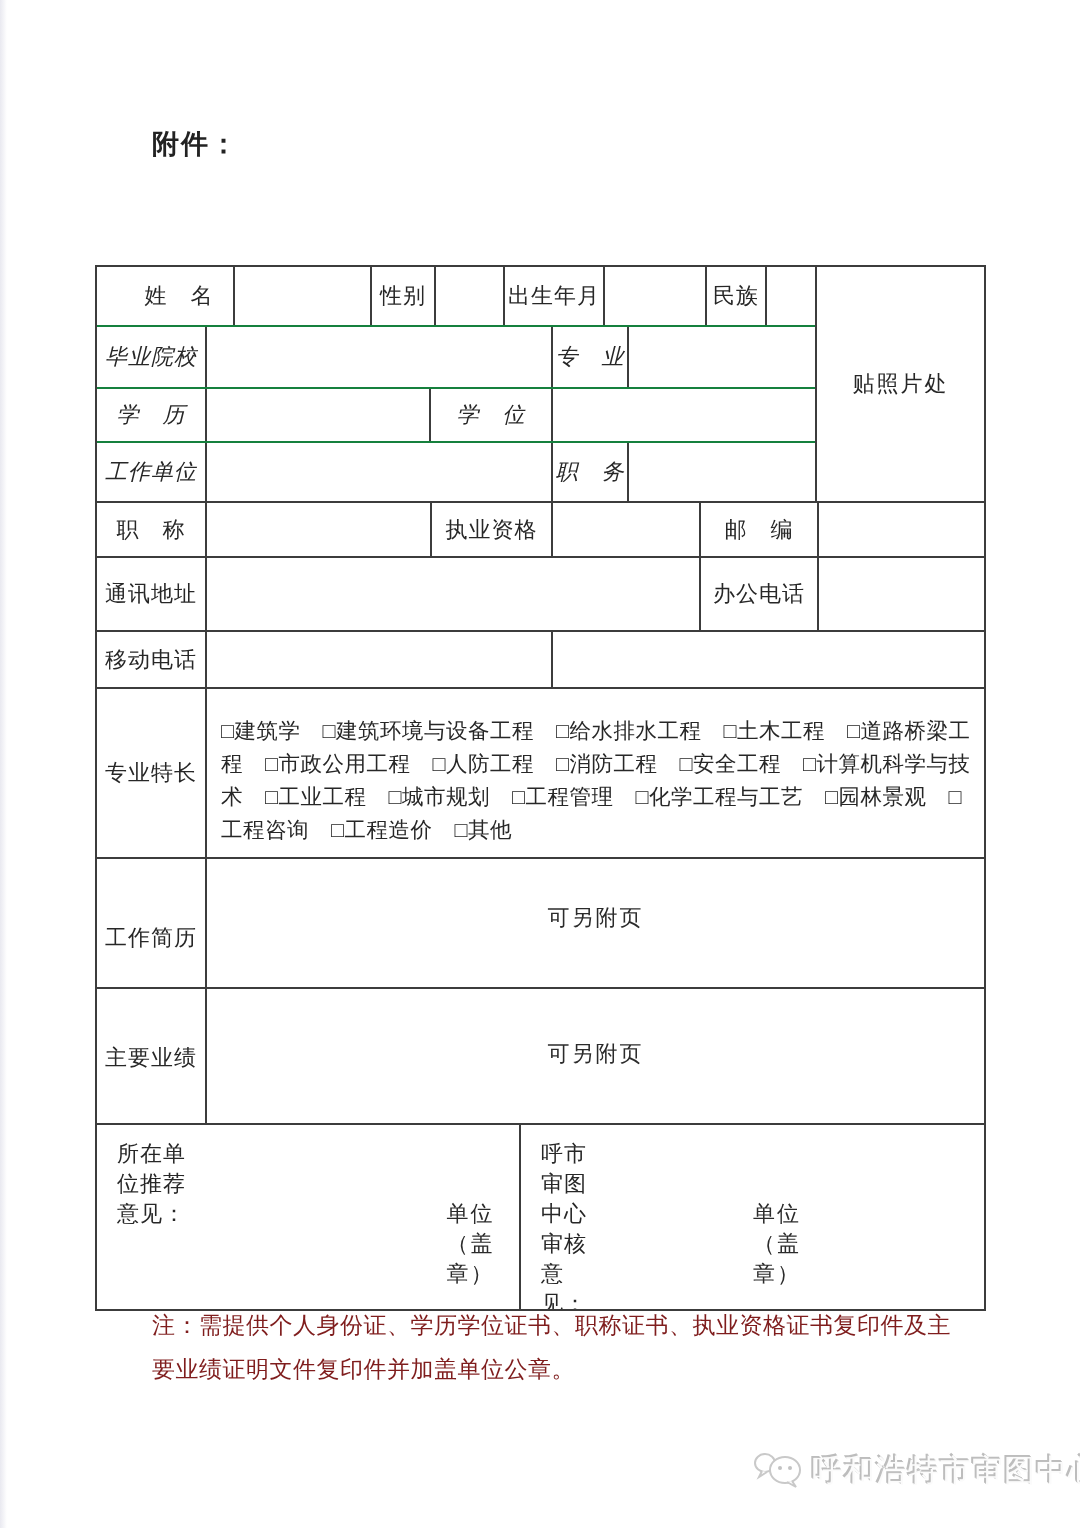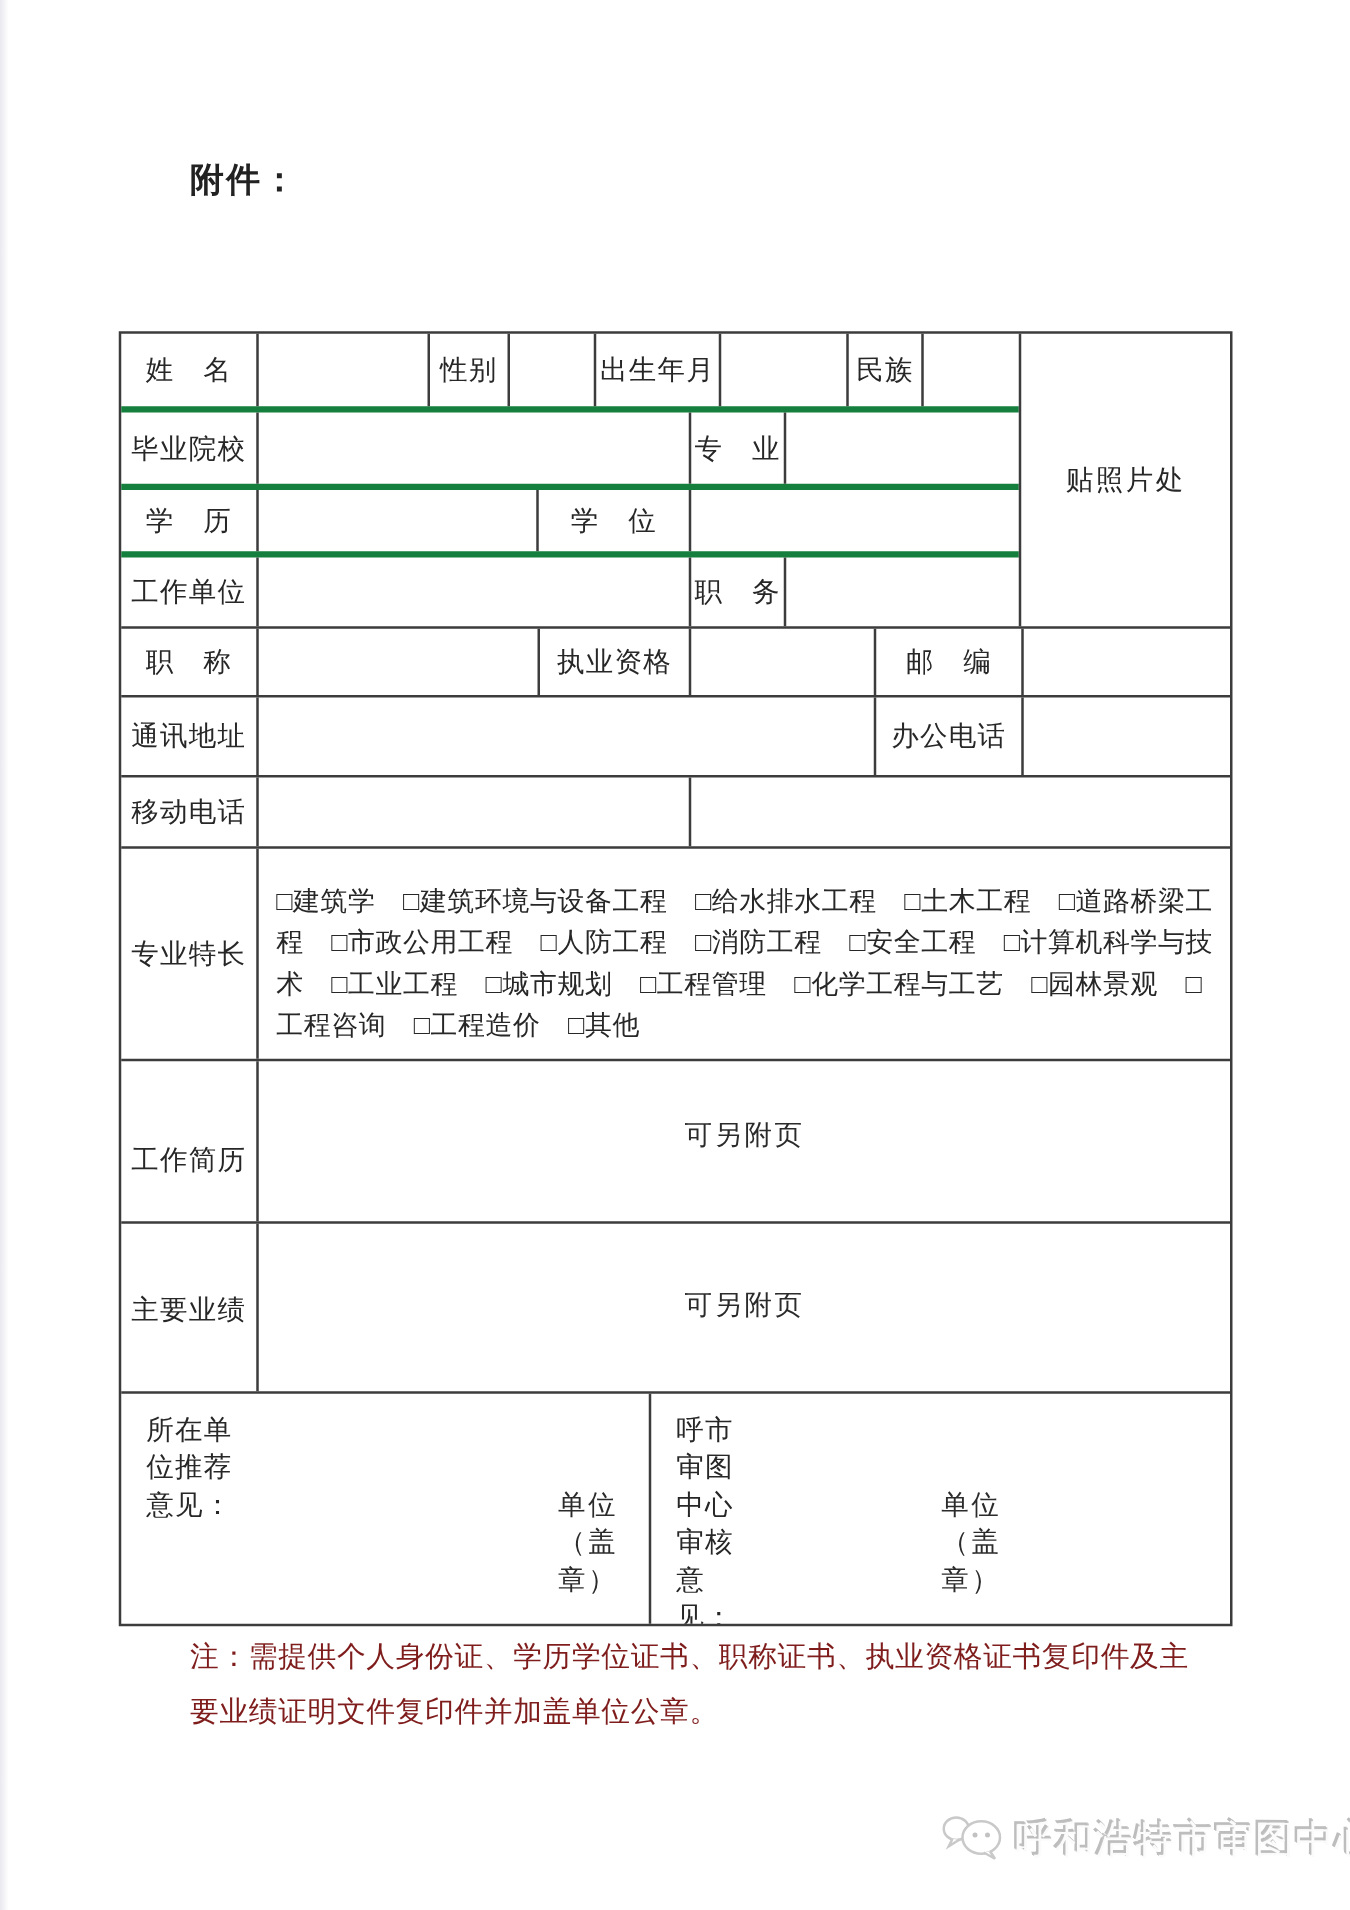--- a/index.html
+++ b/index.html
@@ -41,29 +41,29 @@
     display:flex;align-items:center;justify-content:center;
     overflow:hidden;
   }
   .cell + .cell{border-left:2px solid #3c3c3c;}
   .lbl{letter-spacing:1px;color:#272727;}
   .val{}
 
   
   .blockA{display:flex;box-sizing:border-box;}
   .ba-left{flex:0 0 718px;box-sizing:border-box;}
-  .ba-left .frow + .frow{border-top:5px solid #15803d;}
+  .ba-left .frow + .frow{border-top:2px solid #15803d;font-style:italic;}
   .photo-cell{
     flex:1;border-left:2px solid #3c3c3c;box-sizing:border-box;
     display:flex;align-items:center;justify-content:center;
     height:234px;letter-spacing:2px;
   }
 
-  .h-r1{height:58px;} .h-r2{height:62px;} .h-r3{height:54px;} .h-r4{height:60px;}
-  .h-r5{height:55px;} .h-r6{height:64px;} .h-r7{height:57px;}
+  .h-r1{height:58px;padding-left:28px;} .h-r2{height:62px;} .h-r3{height:54px;} .h-r4{height:60px;}
+  .h-r5{height:55px;} .h-r6{height:74px;} .h-r7{height:57px;}
   .h-r8{height:170px;} .h-r9{height:130px;} .h-r10{height:136px;} .h-r11{height:186px;}
 
   
   .specialty-text{
     align-items:flex-start;justify-content:flex-start;
     padding:26px 12px 8px 14px;
     font-size:21.5px;line-height:33px;color:#272727;
     text-align:left;letter-spacing:0.5px;
   }
   .label-low{align-items:flex-end;padding-bottom:34px;}

